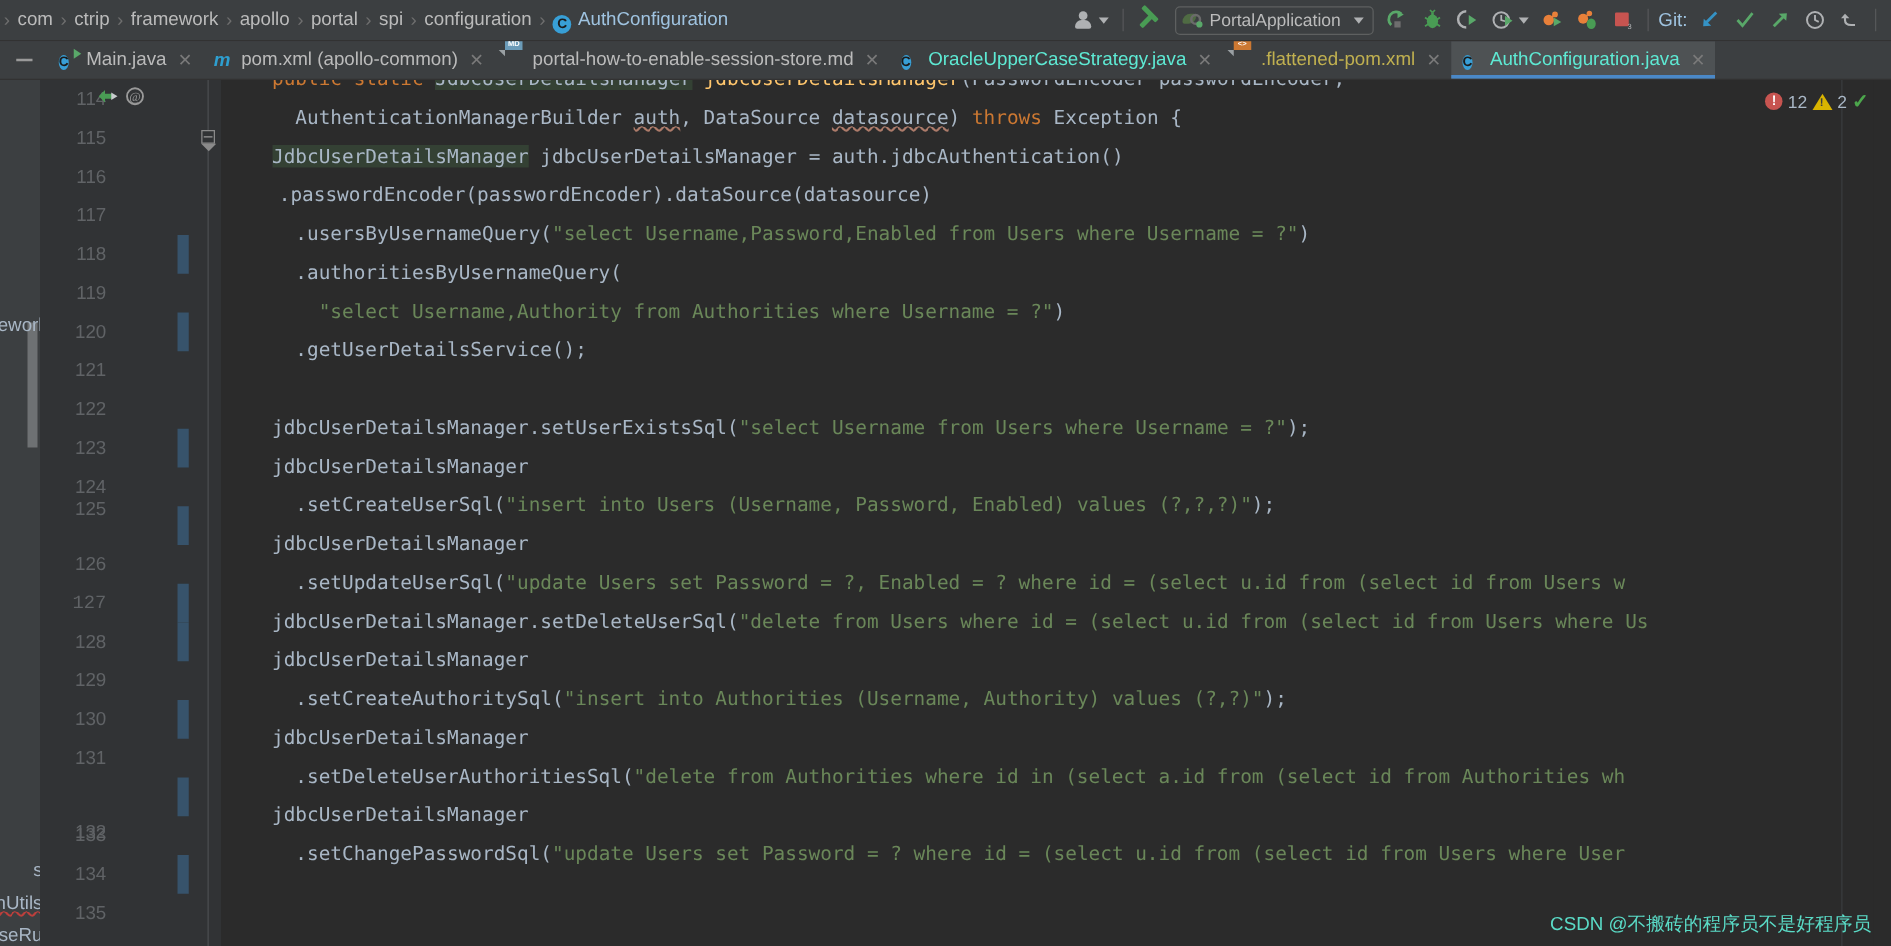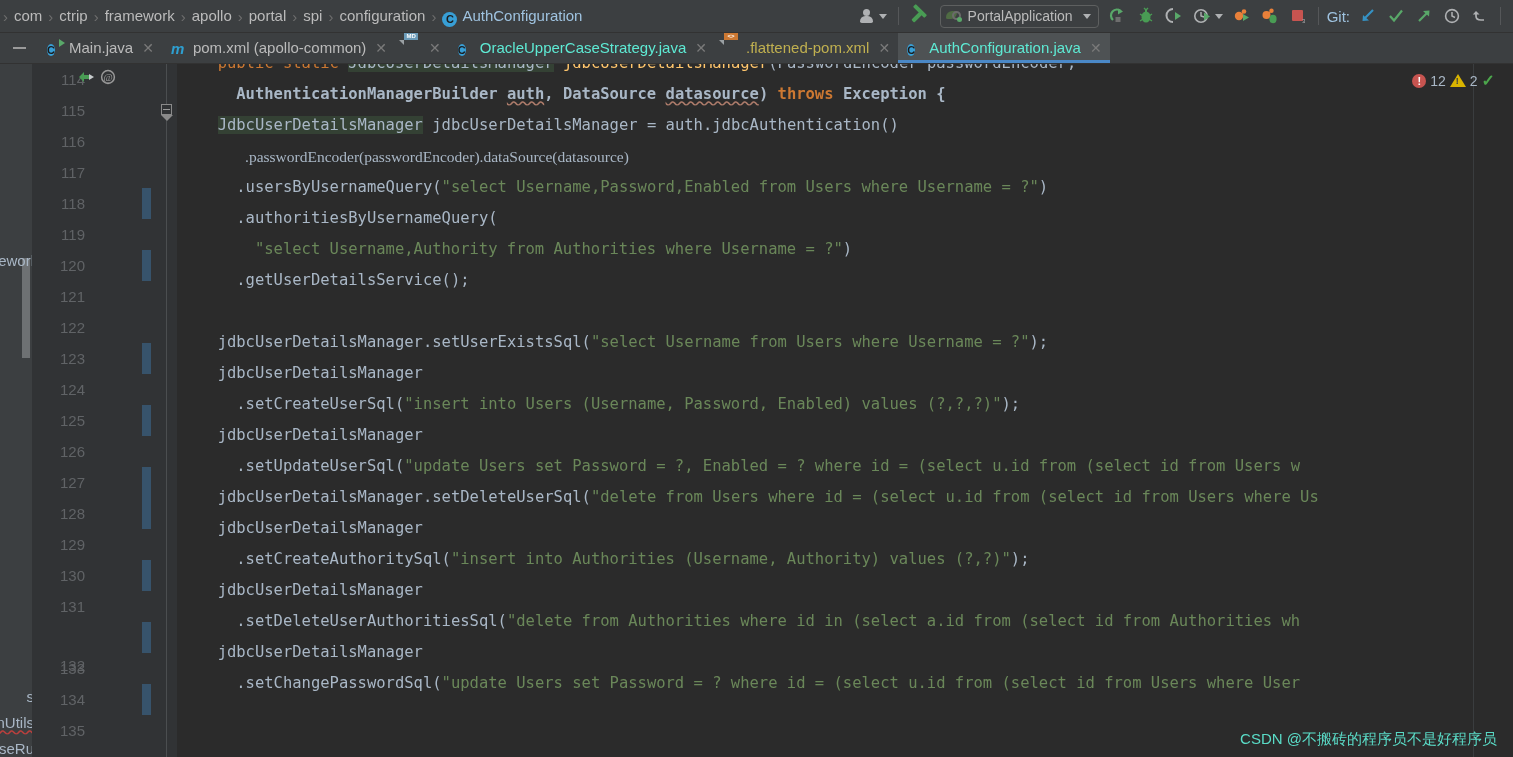--- a/index.html
+++ b/index.html
@@ -385,20 +385,21 @@
           <span class="tab-label">Main.java</span>
           <span class="tab-close">✕</span>
         </div>
         <div class="tab c-teal">
           <span class="tic"><span class="tic-m">m</span></span>
           <span class="tab-label">pom.xml (apollo-common)</span>
           <span class="tab-close">✕</span>
         </div>
         <div class="tab c-teal">
           <span class="tic"><span class="tic-md"></span></span>
+          <span class="tab-label">portal-how-to-enable-session-store.md</span>
           <span class="tab-close">✕</span>
         </div>
         <div class="tab c-blue">
           <span class="tic"><span class="tic-java">C</span></span>
           <span class="tab-label">OracleUpperCaseStrategy.java</span>
           <span class="tab-close">✕</span>
         </div>
         <div class="tab c-yellow">
           <span class="tic"><span class="tic-xml"></span></span>
           <span class="tab-label">.flattened-pom.xml</span>
@@ -435,24 +436,24 @@
           <div class="lineno" style="top: 124px;">118</div>
           <div class="chg-mark" style="top: 124px; height: 31px;"></div>
           <div class="lineno" style="top: 155px;">119</div>
           <div class="lineno" style="top: 186px;">120</div>
           <div class="chg-mark" style="top: 186px; height: 31px;"></div>
           <div class="lineno" style="top: 217px;">121</div>
           <div class="lineno" style="top: 248px;">122</div>
           <div class="lineno" style="top: 279px;">123</div>
           <div class="chg-mark" style="top: 279px; height: 31px;"></div>
           <div class="lineno" style="top: 310px;">124</div>
-          <div class="lineno" style="top: 341px;">125</div>
+          <div class="lineno" style="top: 328px;">125</div>
           <div class="chg-mark" style="top: 341px; height: 31px;"></div>
           <div class="lineno" style="top: 372px;">126</div>
-          <div class="lineno" style="top: 403px;">127</div>
+          <div class="lineno" style="top: 403px; font-family: Liberation Mono, monospace;">127</div>
           <div class="chg-mark" style="top: 403px; height: 31px;"></div>
           <div class="lineno" style="top: 434px;">128</div>
           <div class="chg-mark" style="top: 434px; height: 31px;"></div>
           <div class="lineno" style="top: 465px;">129</div>
           <div class="lineno" style="top: 496px;">130</div>
           <div class="chg-mark" style="top: 496px; height: 31px;"></div>
           <div class="lineno" style="top: 527px;">131</div>
           <div class="lineno" style="top: 586px;">132</div>
           <div class="chg-mark" style="top: 558px; height: 31px;"></div>
           <div class="lineno" style="top: 589px;">133</div>
@@ -471,23 +472,23 @@
       <svg class="gut-icon" style="left:68px;top:5px;width:16px;height:16px;" viewBox="0 0 16 16">
         <circle cx="8" cy="8" r="6.4" fill="none" stroke="#9a9a9a" stroke-width="1.5"></circle>
         <text x="8" y="12" font-size="10" fill="#9a9a9a" text-anchor="middle" font-family="Liberation Serif">@</text>
       </svg>
     </div>
 
     <div class="code-area">
       <div class="vguide" style="left:1296px;"></div>
       <div id="code-host">
           <div class="cline" style="top: -16px; left: 40.64px;"><span class="kw">public </span><span class="kw">static </span><span class="id hl">JdbcUserDetailsManager</span><span class="id"> </span><span class="mth">jdbcUserDetailsManager</span><span class="id">(</span><span class="id">PasswordEncoder</span><span class="id"> passwordEncoder,</span></div>
-          <div class="cline" style="top: 15px; left: 59.28px; font-weight: bold;"><span class="id">AuthenticationManagerBuilder </span><span class="id wavy">auth</span><span class="id">, DataSource </span><span class="id wavy">datasource</span><span class="id">) </span><span class="kw">throws </span><span class="id">Exception {</span></div>
+          <div class="cline" style="top: 15px; left: 59.28px;"><span class="id">AuthenticationManagerBuilder </span><span class="id wavy">auth</span><span class="id">, DataSource </span><span class="id wavy">datasource</span><span class="id">) </span><span class="kw">throws </span><span class="id">Exception {</span></div>
           <div class="cline" style="top: 46px; left: 40.64px;"><span class="id hl">JdbcUserDetailsManager</span><span class="id"> jdbcUserDetailsManager = auth.jdbcAuthentication()</span></div>
-          <div class="cline" style="top: 77px; left: 68px; font-family: Liberation Serif, serif;"><span class="id">.passwordEncoder(passwordEncoder).dataSource(datasource)</span></div>
+          <div class="cline" style="top: 77px; left: 46px;"><span class="id">.passwordEncoder(passwordEncoder).dataSource(datasource)</span></div>
           <div class="cline" style="top: 108px; left: 59.28px;"><span class="id">.usersByUsernameQuery(</span><span class="str">"select Username,Password,Enabled from Users where Username = ?"</span><span class="id">)</span></div>
           <div class="cline" style="top: 139px; left: 59.28px;"><span class="id">.authoritiesByUsernameQuery(</span></div>
           <div class="cline" style="top: 170px; left: 77.92px;"><span class="str">"select Username,Authority from Authorities where Username = ?"</span><span class="id">)</span></div>
           <div class="cline" style="top: 201px; left: 59.28px;"><span class="id">.getUserDetailsService();</span></div>
           <div class="cline" style="top: 232px; left: 22px;"></div>
           <div class="cline" style="top: 263px; left: 40.64px;"><span class="id">jdbcUserDetailsManager.setUserExistsSql(</span><span class="str">"select Username from Users where Username = ?"</span><span class="id">);</span></div>
           <div class="cline" style="top: 294px; left: 40.64px;"><span class="id">jdbcUserDetailsManager</span></div>
           <div class="cline" style="top: 325px; left: 59.28px;"><span class="id">.setCreateUserSql(</span><span class="str">"insert into Users (Username, Password, Enabled) values (?,?,?)"</span><span class="id">);</span></div>
           <div class="cline" style="top: 356px; left: 40.64px;"><span class="id">jdbcUserDetailsManager</span></div>
           <div class="cline" style="top: 387px; left: 59.28px;"><span class="id">.setUpdateUserSql(</span><span class="str">"update Users set Password = ?, Enabled = ? where id = (select u.id from (select id from Users w</span></div>

